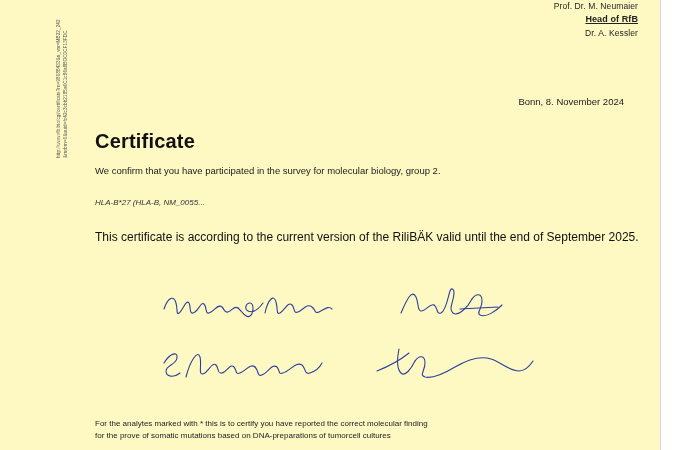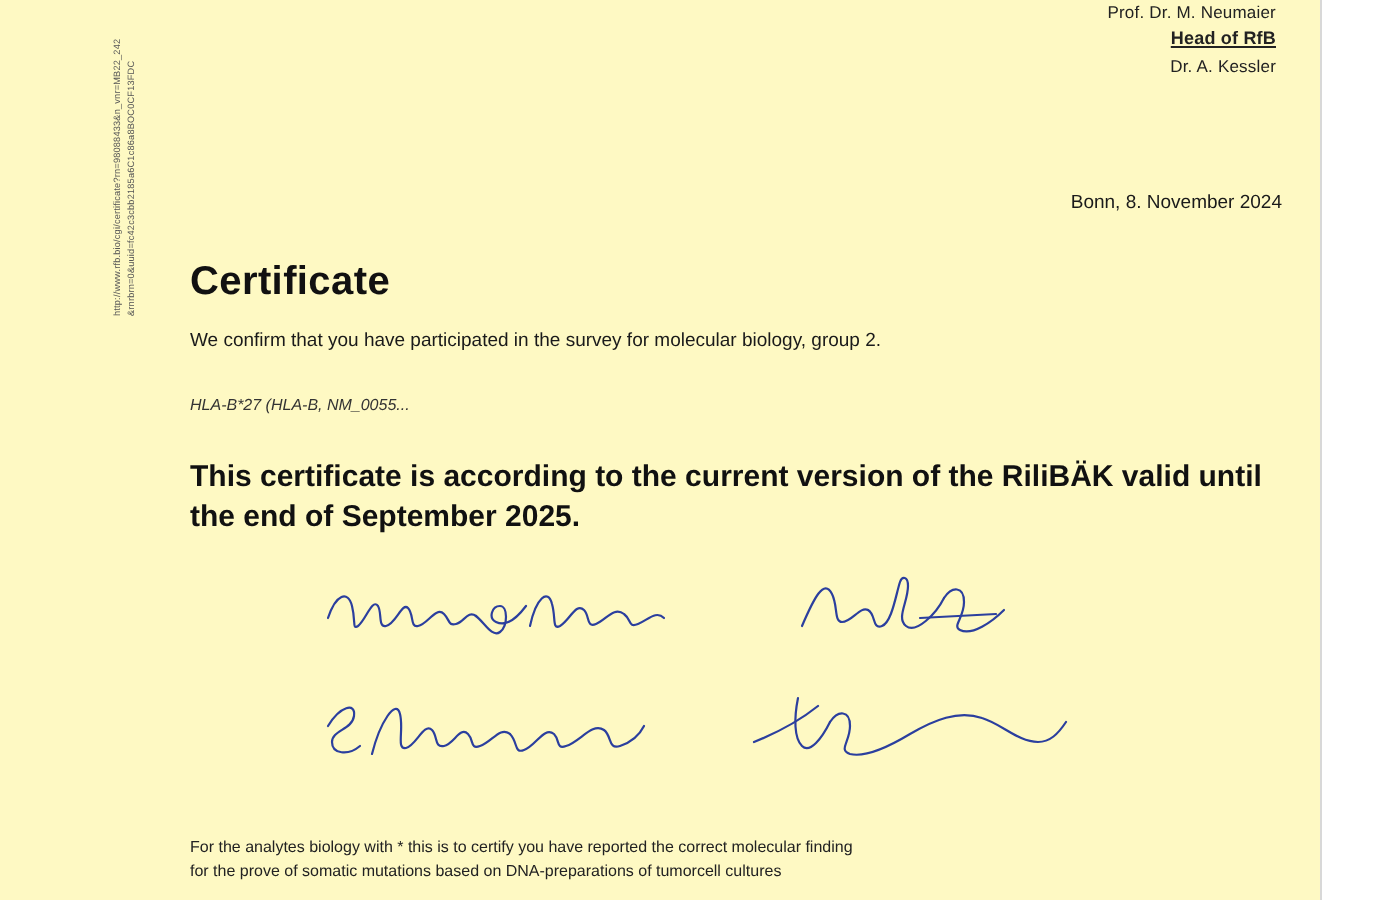--- a/index.html
+++ b/index.html
@@ -52,21 +52,21 @@
   .header-line.bold-underline {
     font-weight: bold;
     text-decoration: underline;
     font-size: 9px;
     text-align: right;
   }
 
   
   .placedate {
     position: absolute;
-    right: 19px;
+    right: 36px;
     top: 96px;
     font-size: 9.5px;
     color: #1a1a1a;
   }
 
   
   .body-wrap {
     position: absolute;
     left: 95px;
     top: 130px;
@@ -85,22 +85,22 @@
     margin: 0 0 20px 0;
     line-height: 1.35;
   }
   .analyte {
     font-size: 8px;
     color: #333;
     margin: 0 0 22px 0;
     font-style: italic;
   }
   .validity {
-    font-size: 15px;
-    font-weight: bold;
+    font-size: 12px;
+    font-weight: normal;
     color: #111;
     margin: 0;
     line-height: 1.35;
   }
 
   
   .sig-area {
     position: absolute;
     left: 150px;
     top: 285px;
@@ -196,21 +196,21 @@
       <svg width="160" height="34" viewBox="0 0 160 34" fill="none" stroke="currentColor" stroke-width="1.1" stroke-linecap="round">
         <path d="M2 24 C12 20, 24 14, 34 6"></path>
         <path d="M24 2 C22 12, 22 22, 26 26 C30 30, 36 22, 40 14"></path>
         <path d="M40 14 C44 8, 50 8, 50 16 C50 24, 44 28, 50 30 C58 32, 70 26, 80 20 C92 13, 104 8, 116 12 C126 15, 134 24, 144 24 C150 24, 154 20, 158 14"></path>
       </svg>
     </div>
 
   </div>
 
   <div class="footnote">
-    <div>For the analytes biology with * this is to certify you have reported the correct molecular finding</div>
+    <div>For the analytes marked with * this is to certify you have reported the correct molecular finding</div>
     <div>for the prove of somatic mutations based on DNA-preparations of tumorcell cultures</div>
   </div>
 
   <div class="vertical-url">
     <span class="l1">http://www.rfb.bio/cgi/certificate?rn=98088433&amp;n_vnr=MB22_242</span>
     <span class="l2">&amp;rnrbrn=0&amp;uuid=fc42c3cbb2185a6C1c86a8BOC0CF13FDC</span>
   </div>
 
 </div>
 

